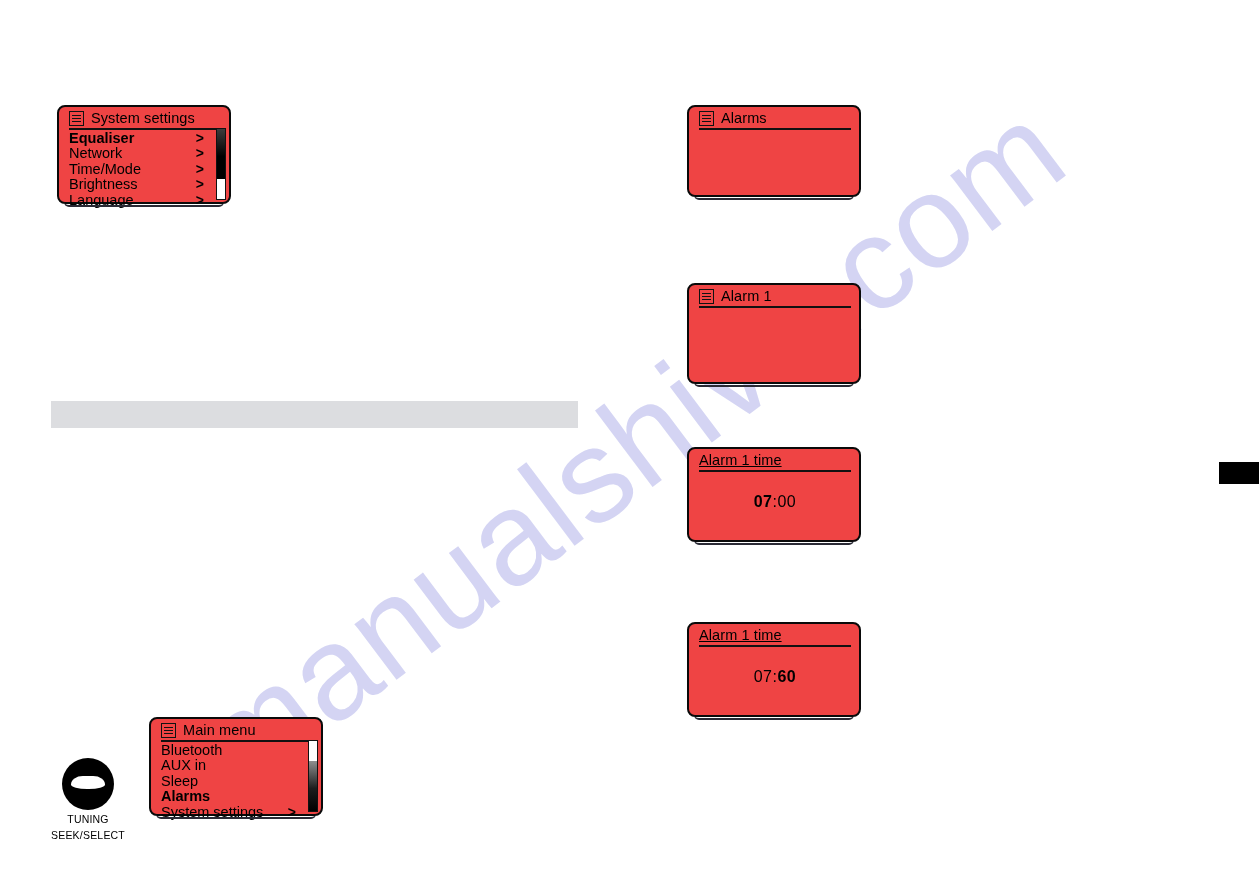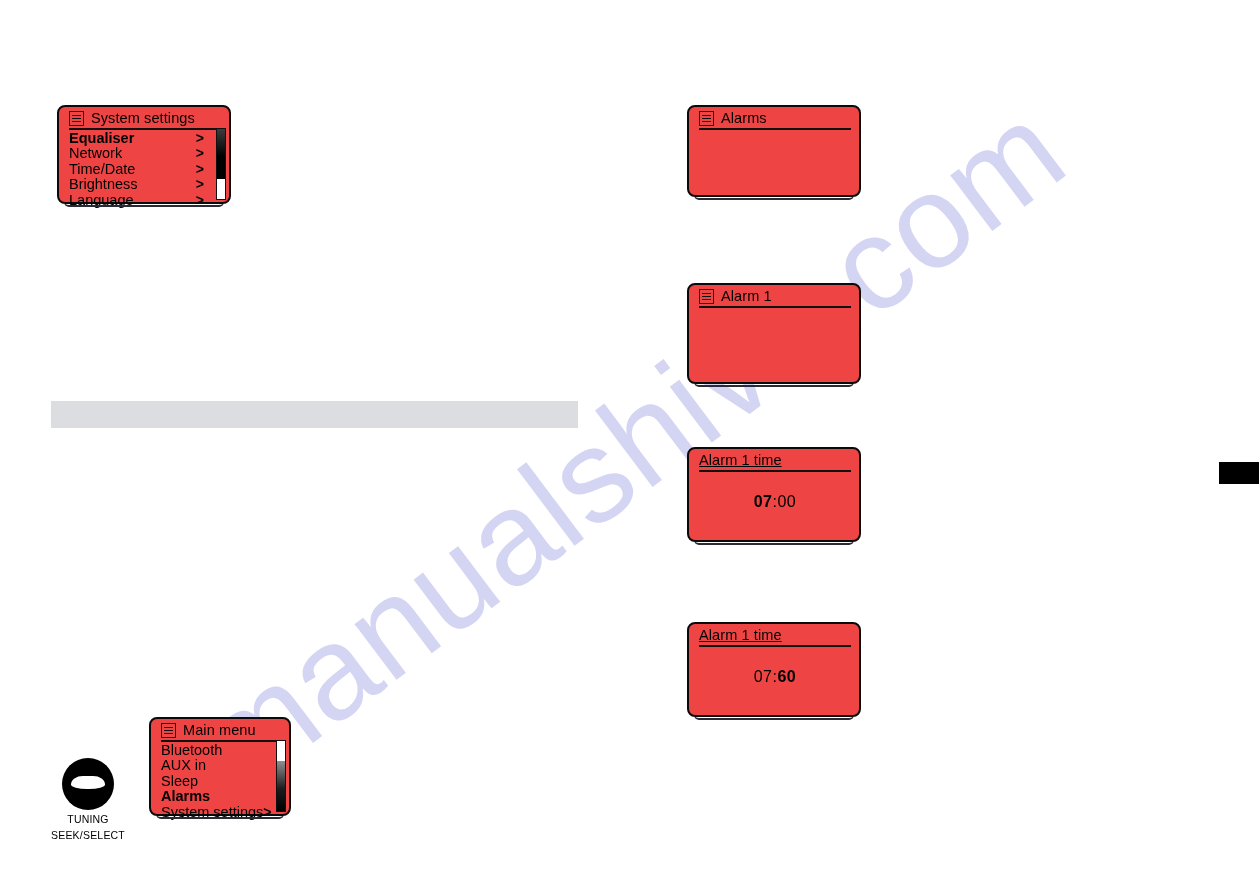--- a/index.html
+++ b/index.html
@@ -220,21 +220,21 @@
     <div class="lcd-rows rows-narrow">
       <div class="row sel">
         <span>Equaliser</span>
         <span class="chev">&gt;</span>
       </div>
       <div class="row">
         <span>Network</span>
         <span class="chev">&gt;</span>
       </div>
       <div class="row">
-        <span>Time/Date</span>
+        <span>Time/Mode</span>
         <span class="chev">&gt;</span>
       </div>
       <div class="row">
         <span>Brightness</span>
         <span class="chev">&gt;</span>
       </div>
       <div class="row">
         <span>Language</span>
         <span class="chev">&gt;</span>
       </div>
@@ -292,21 +292,21 @@
     </div>
   </div>
 </div>
 
 <div class="knob-group" style="left:36px; top:758px;">
   <div class="knob"></div>
   <div class="knob-label">TUNING</div>
   <div class="knob-label">SEEK/SELECT</div>
 </div>
 
-<div class="lcd" style="left:149px; top:717px; width:142px; height:99px;">
+<div class="lcd" style="left:149px; top:717px; width:174px; height:99px;">
   <div class="lcd-inner">
     <div class="lcd-head">
       <span class="menu-icon">
           <i></i>
           <i></i>
           <i></i>
         </span>
       <span class="lcd-title">Main menu</span>
     </div>
     <div class="lcd-rows rows-narrow">

